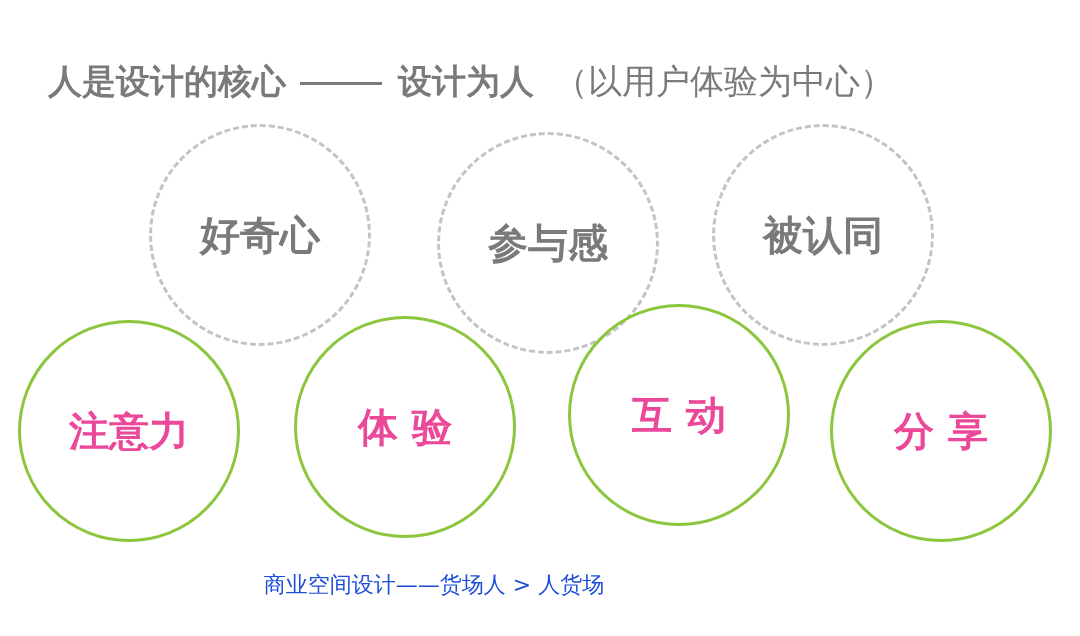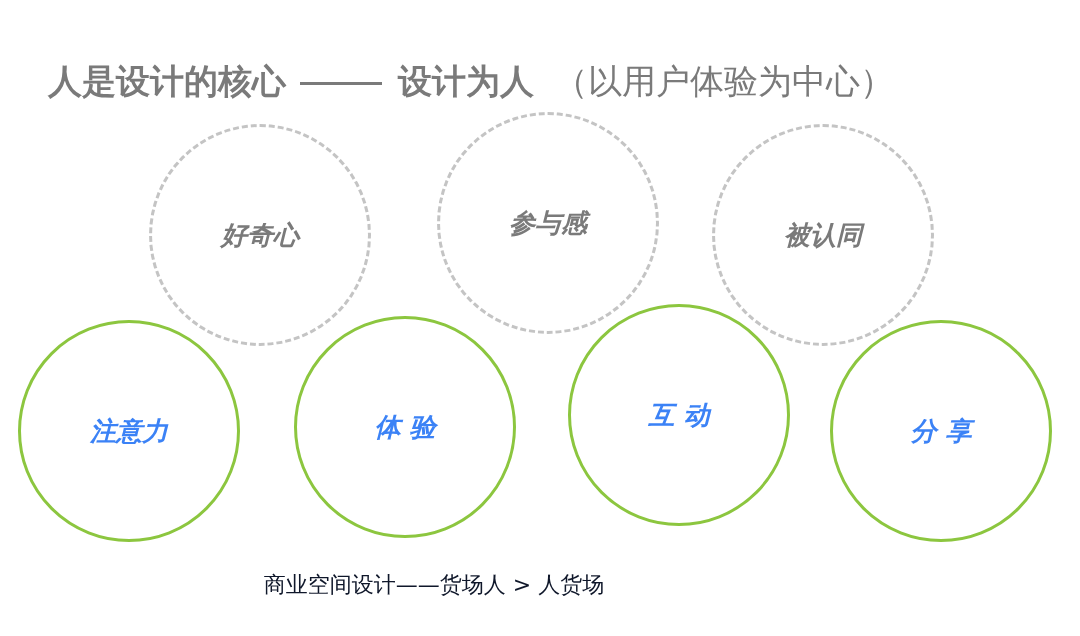--- a/index.html
+++ b/index.html
@@ -4,36 +4,36 @@
 <style>
   html,body{margin:0;padding:0;background:#ffffff;}
   body{width:1080px;height:636px;position:relative;overflow:hidden;font-family:"DejaVu Sans","Liberation Sans",sans-serif;}
   .title{position:absolute;left:48px;top:56px;height:50px;line-height:50px;font-size:34px;color:#7a7a7a;white-space:nowrap;}
   .title .bold{font-weight:bold;}
   .title .dash{display:inline-block;width:82px;height:3px;background:#7a7a7a;vertical-align:middle;margin:0 16px 0 14px;}
   .title .paren{font-weight:normal;margin-left:20px;}
   .circle{position:absolute;width:222px;height:222px;border-radius:50%;box-sizing:border-box;display:flex;align-items:center;justify-content:center;}
   .dashed{border:3px dashed #c4c4c4;}
   .green{border:3px solid #8cc63f;}
-  .circle span{font-weight:bold;font-size:26px;white-space:pre;font-style:italic;}
+  .circle span{font-weight:bold;font-size:40px;white-space:pre;}
   .dashed span{color:#7a7a7a;}
-  .green span{color:#3b82f6;}
-  .footer{position:absolute;left:0;width:868px;top:570px;text-align:center;font-size:22px;color:#0f172a;white-space:nowrap;}
+  .green span{color:#ec4899;}
+  .footer{position:absolute;left:0;width:868px;top:570px;text-align:center;font-size:22px;color:#1d4ed8;white-space:nowrap;}
 </style>
 </head>
 <body>
 
 <div class="title">
   <span class="bold">人是设计的核心</span><span class="dash"></span><span class="bold">设计为人</span><span class="paren">（以用户体验为中心）</span>
 </div>
 
 <div class="circle dashed" style="left:149px;top:124px;">
     <span>好奇心</span>
   </div>
-<div class="circle dashed" style="left:437px;top:112px;">
+<div class="circle dashed" style="left:437px;top:132px;">
     <span>参与感</span>
   </div>
 <div class="circle dashed" style="left:712px;top:124px;">
     <span>被认同</span>
   </div>
 
 <div class="circle green" style="left:18px;top:320px;">
     <span>注意力</span>
   </div>
 <div class="circle green" style="left:294px;top:316px;">

